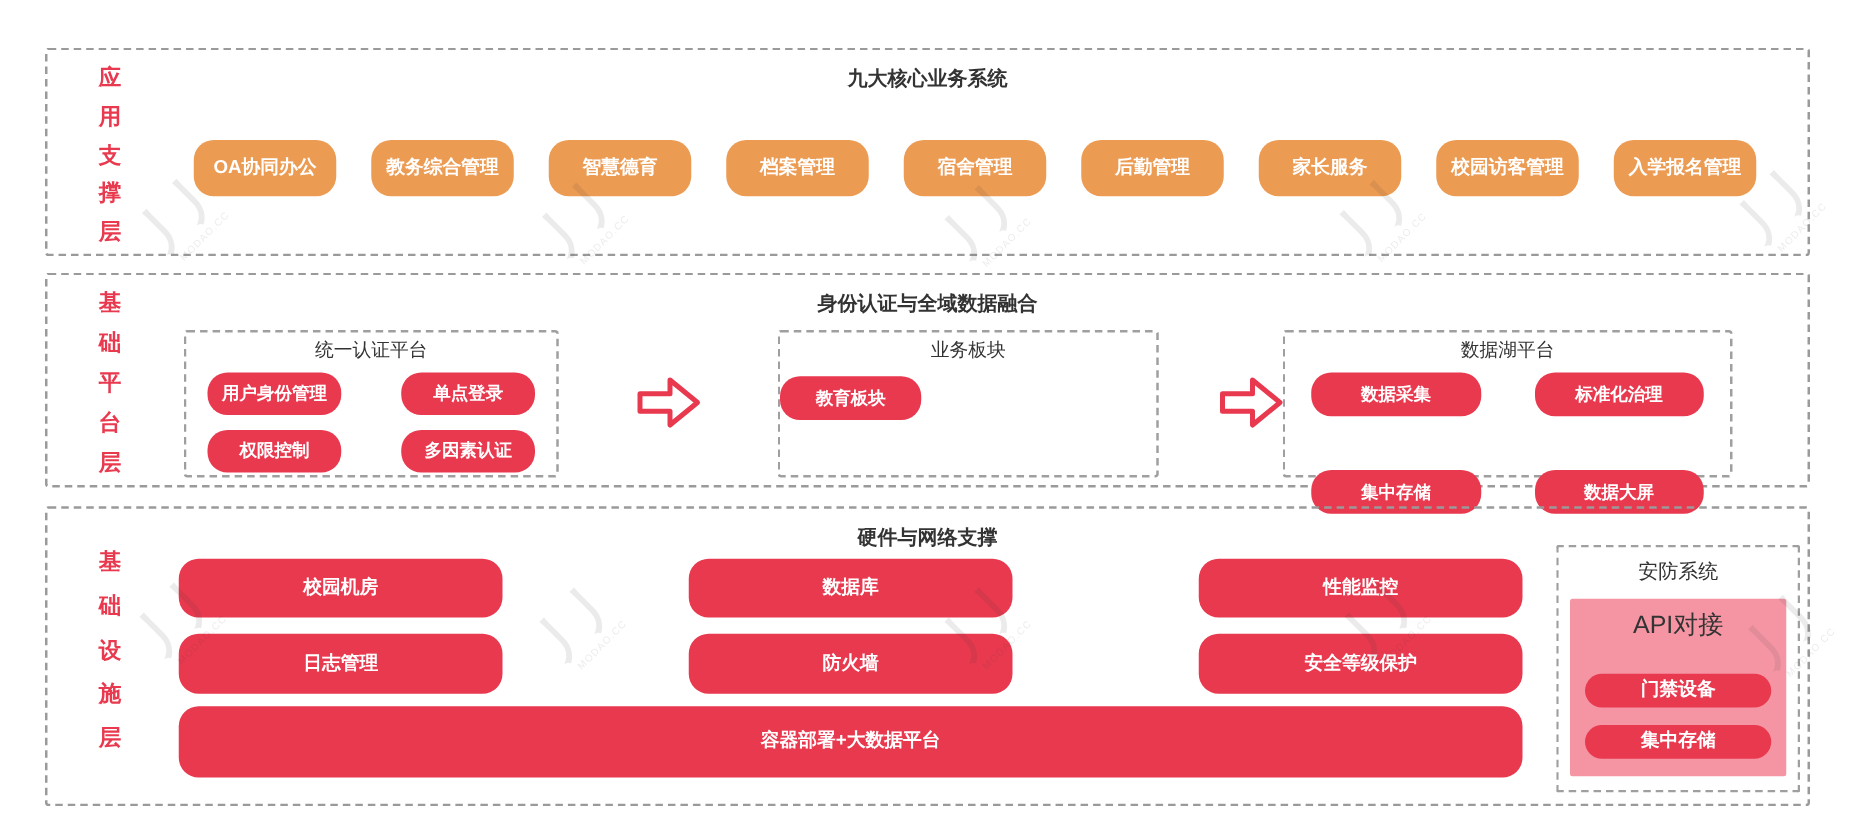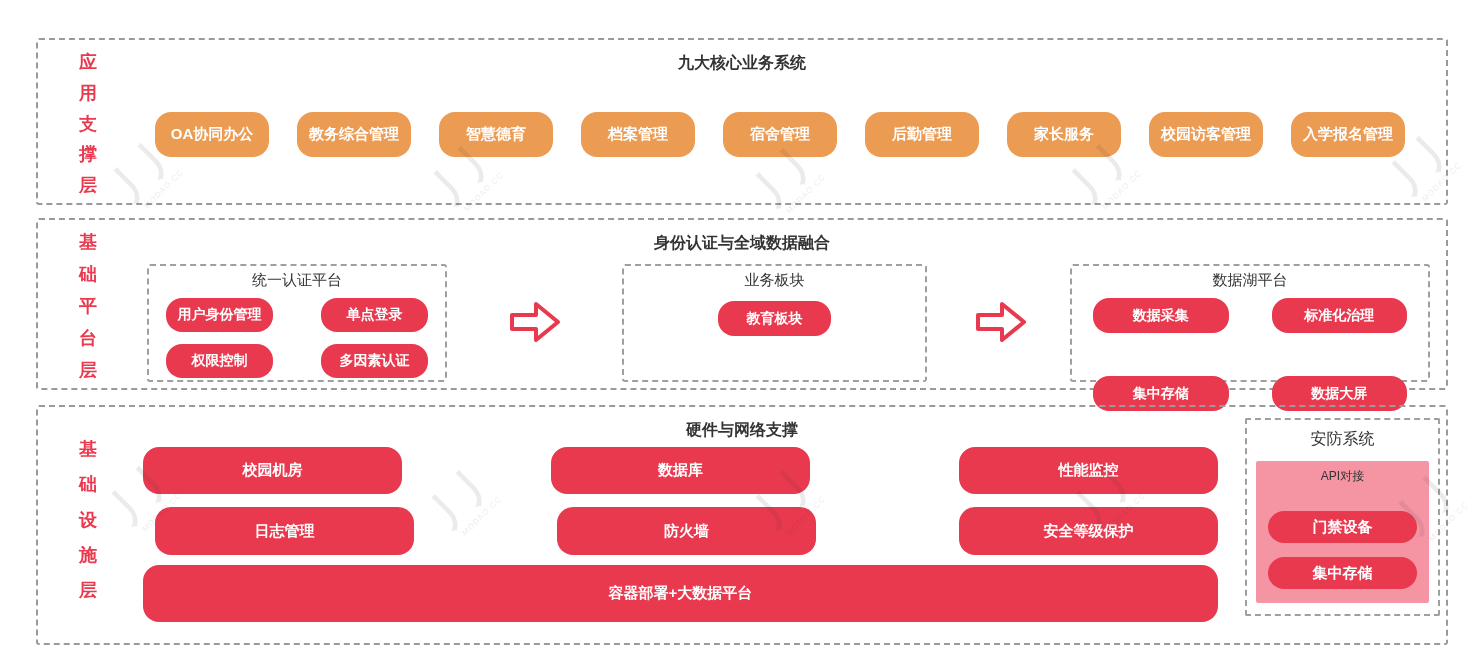--- a/index.html
+++ b/index.html
@@ -50,52 +50,52 @@
   .app-row .btn{ width:114px; height:45px; background:var(--orange); font-size:15px; }
 
   
   .group{
     position:absolute; top:44px; height:118px;
     border:2px dashed #9f9f9f; border-radius:3px;
   }
   .group-title{ text-align:center; margin-top:5px; font-size:15px; color:var(--ink); }
   .group-auth{ left:109px; width:300px; }
   .group-biz { left:584px; width:305px; }
-  .group-lake{ left:1032px; width:360px; }
+  .group-lake{ left:988px; width:360px; }
   .group-grid{
     display:grid; grid-template-columns:1fr 1fr; row-gap:12px; margin-top:8px;
   }
   .group-auth .group-grid{ padding:0 17px; column-gap:48px; }
   .group-lake .group-grid{ padding:0 21px; column-gap:53px;gap:43px; }
   .group .btn{ height:34px; font-size:14px; }
   .group-lake .btn{ height:35px; }
-  .single-wrap{ display:flex; justify-content:center; margin-top:11px; }
+  .single-wrap{ display:flex; justify-content:flex-start; margin-top:11px; }
   .single-wrap .btn{ width:113px; height:35px; }
   .flow-arrow{ position:absolute; top:79px; }
   .arrow-1{ left:471px; } .arrow-2{ left:937px; }
 
   
   .grid-area{ position:absolute; left:105px; top:40px; width:1075px; }
   .grid-row{ display:flex; justify-content:space-between; margin-bottom:13px; }
   .grid-row .btn{ width:259px; height:47px; font-size:15px; }
   .grid-row-2{ margin-bottom:10px; }
-  .grid-row-2 .btn{ height:48px;margin-left:12px; }
+  .grid-row-2 .btn{ height:48px; }
   .full-bar{ width:1075px; height:57px; font-size:15px; }
 
   .security{
-    position:absolute; left:1207px; top:11px; width:195px; height:198px;
+    position:absolute; left:1207px; top:29px; width:195px; height:198px;
     border:2px dashed #9f9f9f; border-radius:2px;
   }
   .sec-title{ text-align:center; margin-top:9px; font-size:16px; color:var(--ink); }
   .sec-panel{
     position:absolute; left:9px; right:9px; top:41px; bottom:11px;
     background:var(--pink); border-radius:2px;
     display:flex; flex-direction:column; align-items:center;
   }
-  .sec-sub{ font-size:12px; color:var(--ink); margin:7px 0 26px; }
+  .sec-sub{ font-size:20px; color:var(--ink); margin:7px 0 26px; }
   .sec-panel .btn{ width:149px; height:36px; font-size:15px; margin-bottom:14px; }
 
   
   .wm{
     position:absolute; width:96px; height:96px;
     display:flex; flex-direction:column; align-items:center; justify-content:center;
     transform:rotate(-45deg); color:rgba(60,60,60,0.10);
     pointer-events:none; z-index:9; user-select:none;
   }
   .wm-strokes{ font-size:42px; font-weight:bold; line-height:1; letter-spacing:-8px; }

